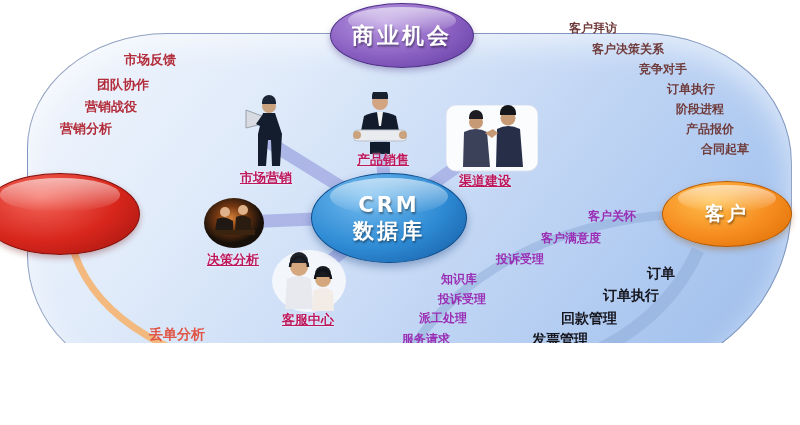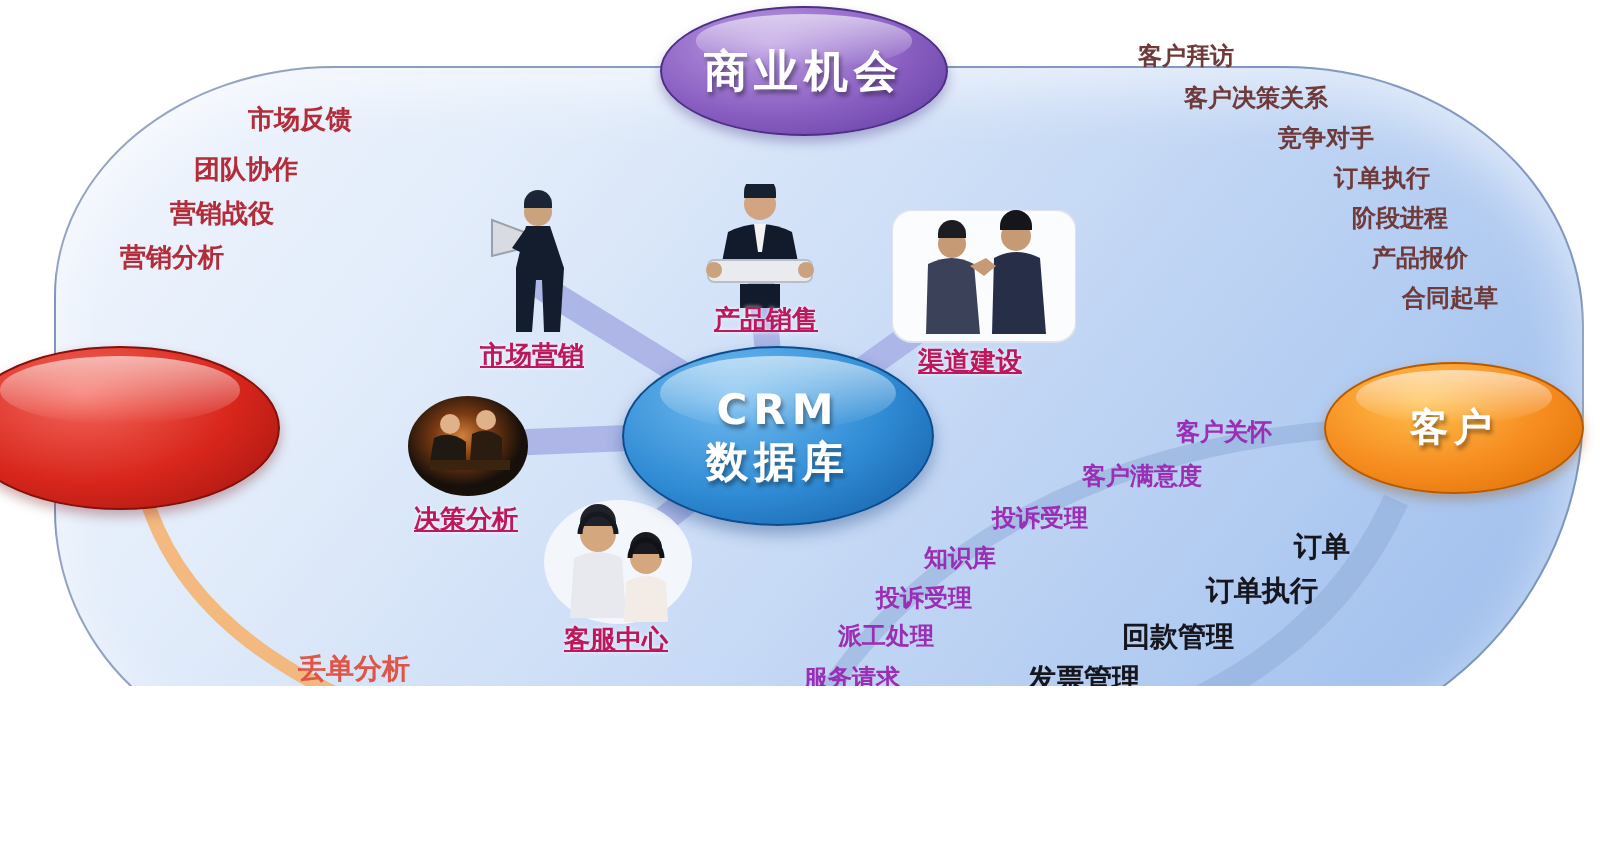--- a/index.html
+++ b/index.html
@@ -184,25 +184,25 @@
 
   <div class="lbl lbl-hub" style="left:240px;top:169px;">市场营销</div>
   <div class="lbl lbl-hub" style="left:357px;top:151px;">产品销售</div>
   <div class="lbl lbl-hub" style="left:459px;top:172px;">渠道建设</div>
   <div class="lbl lbl-hub" style="left:207px;top:251px;">决策分析</div>
   <div class="lbl lbl-hub" style="left:282px;top:311px;">客服中心</div>
 
   <div class="lbl lbl-svc" style="left:588px;top:208px;">客户关怀</div>
   <div class="lbl lbl-svc" style="left:541px;top:230px;">客户满意度</div>
   <div class="lbl lbl-svc" style="left:496px;top:251px;">投诉受理</div>
-  <div class="lbl lbl-svc" style="left:462px;top:271px;text-align:right;">知识库</div>
+  <div class="lbl lbl-svc" style="left:441px;top:271px;text-align:right;">知识库</div>
   <div class="lbl lbl-svc" style="left:438px;top:291px;">投诉受理</div>
   <div class="lbl lbl-svc" style="left:419px;top:310px;">派工处理</div>
   <div class="lbl lbl-svc" style="left:402px;top:331px;">服务请求</div>
 
   <div class="lbl lbl-order" style="left:647px;top:265px;">订单</div>
   <div class="lbl lbl-order" style="left:603px;top:287px;">订单执行</div>
   <div class="lbl lbl-order" style="left:561px;top:310px;">回款管理</div>
-  <div class="lbl lbl-order" style="left:514px;top:331px;text-align:center;">发票管理</div>
+  <div class="lbl lbl-order" style="left:532px;top:331px;text-align:center;">发票管理</div>
 
   <div class="lbl lbl-lost" style="left:149px;top:326px;">丢单分析</div>
 
 </div>
 
 </body></html>

